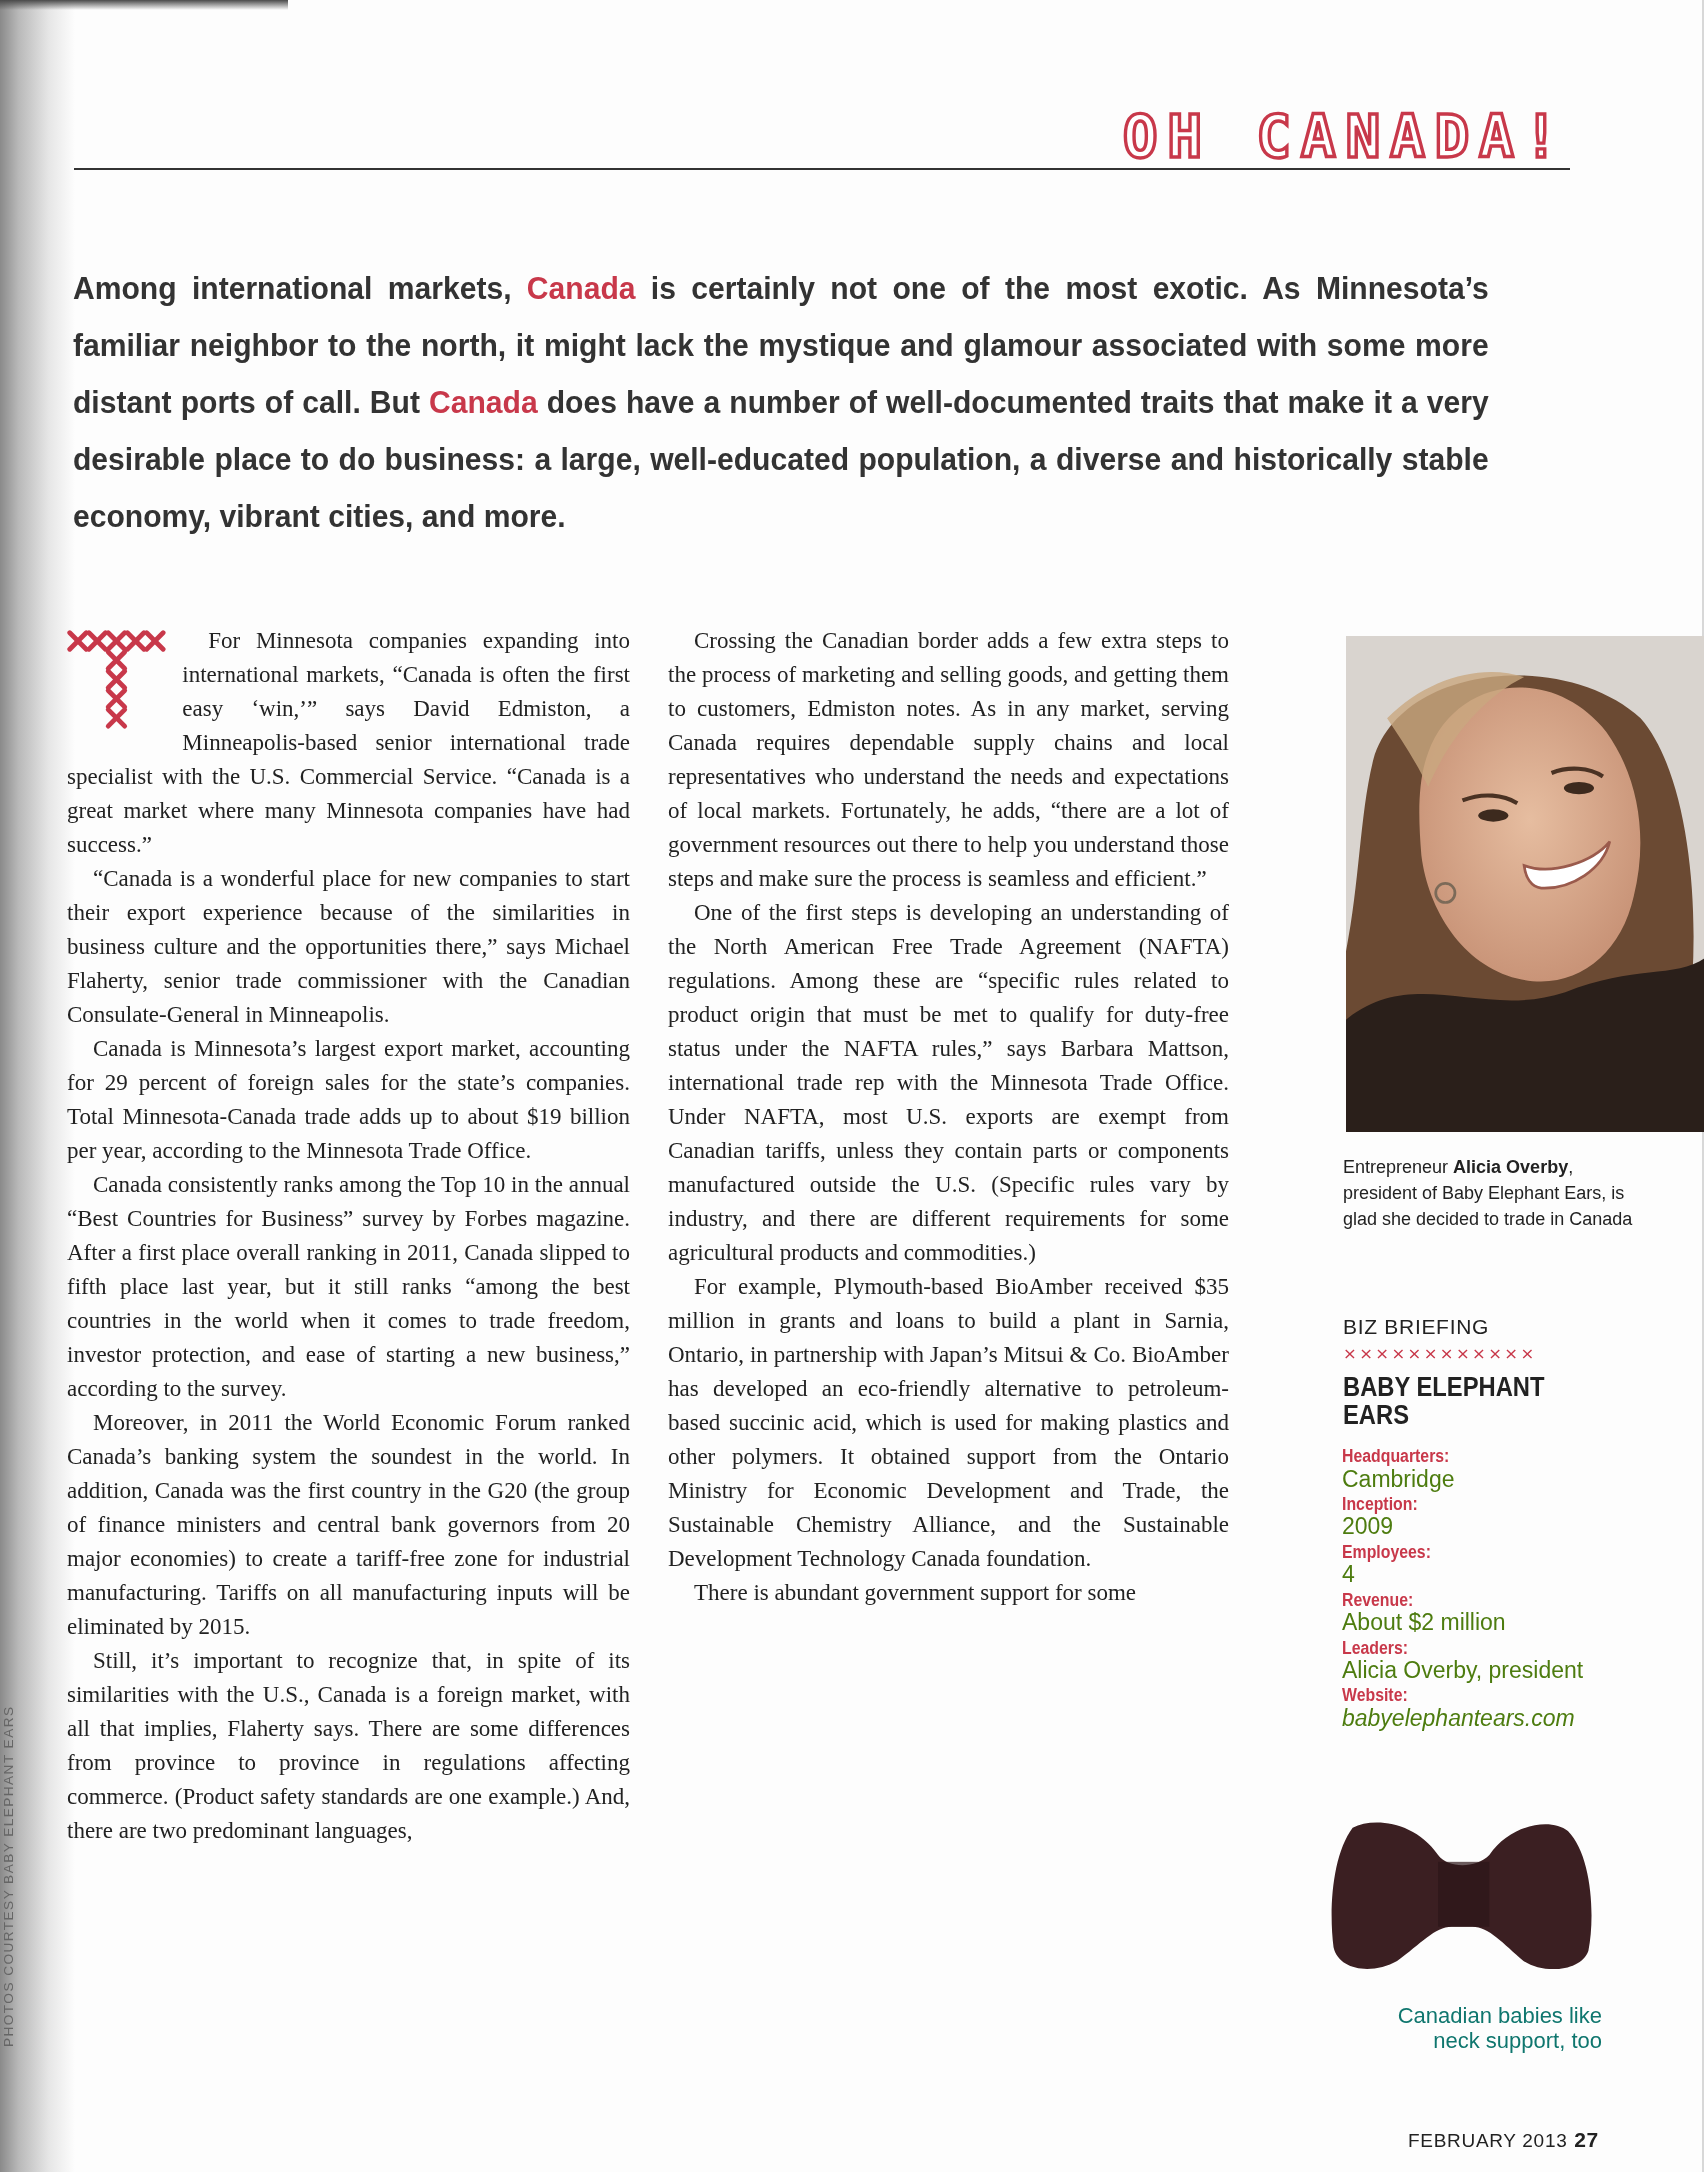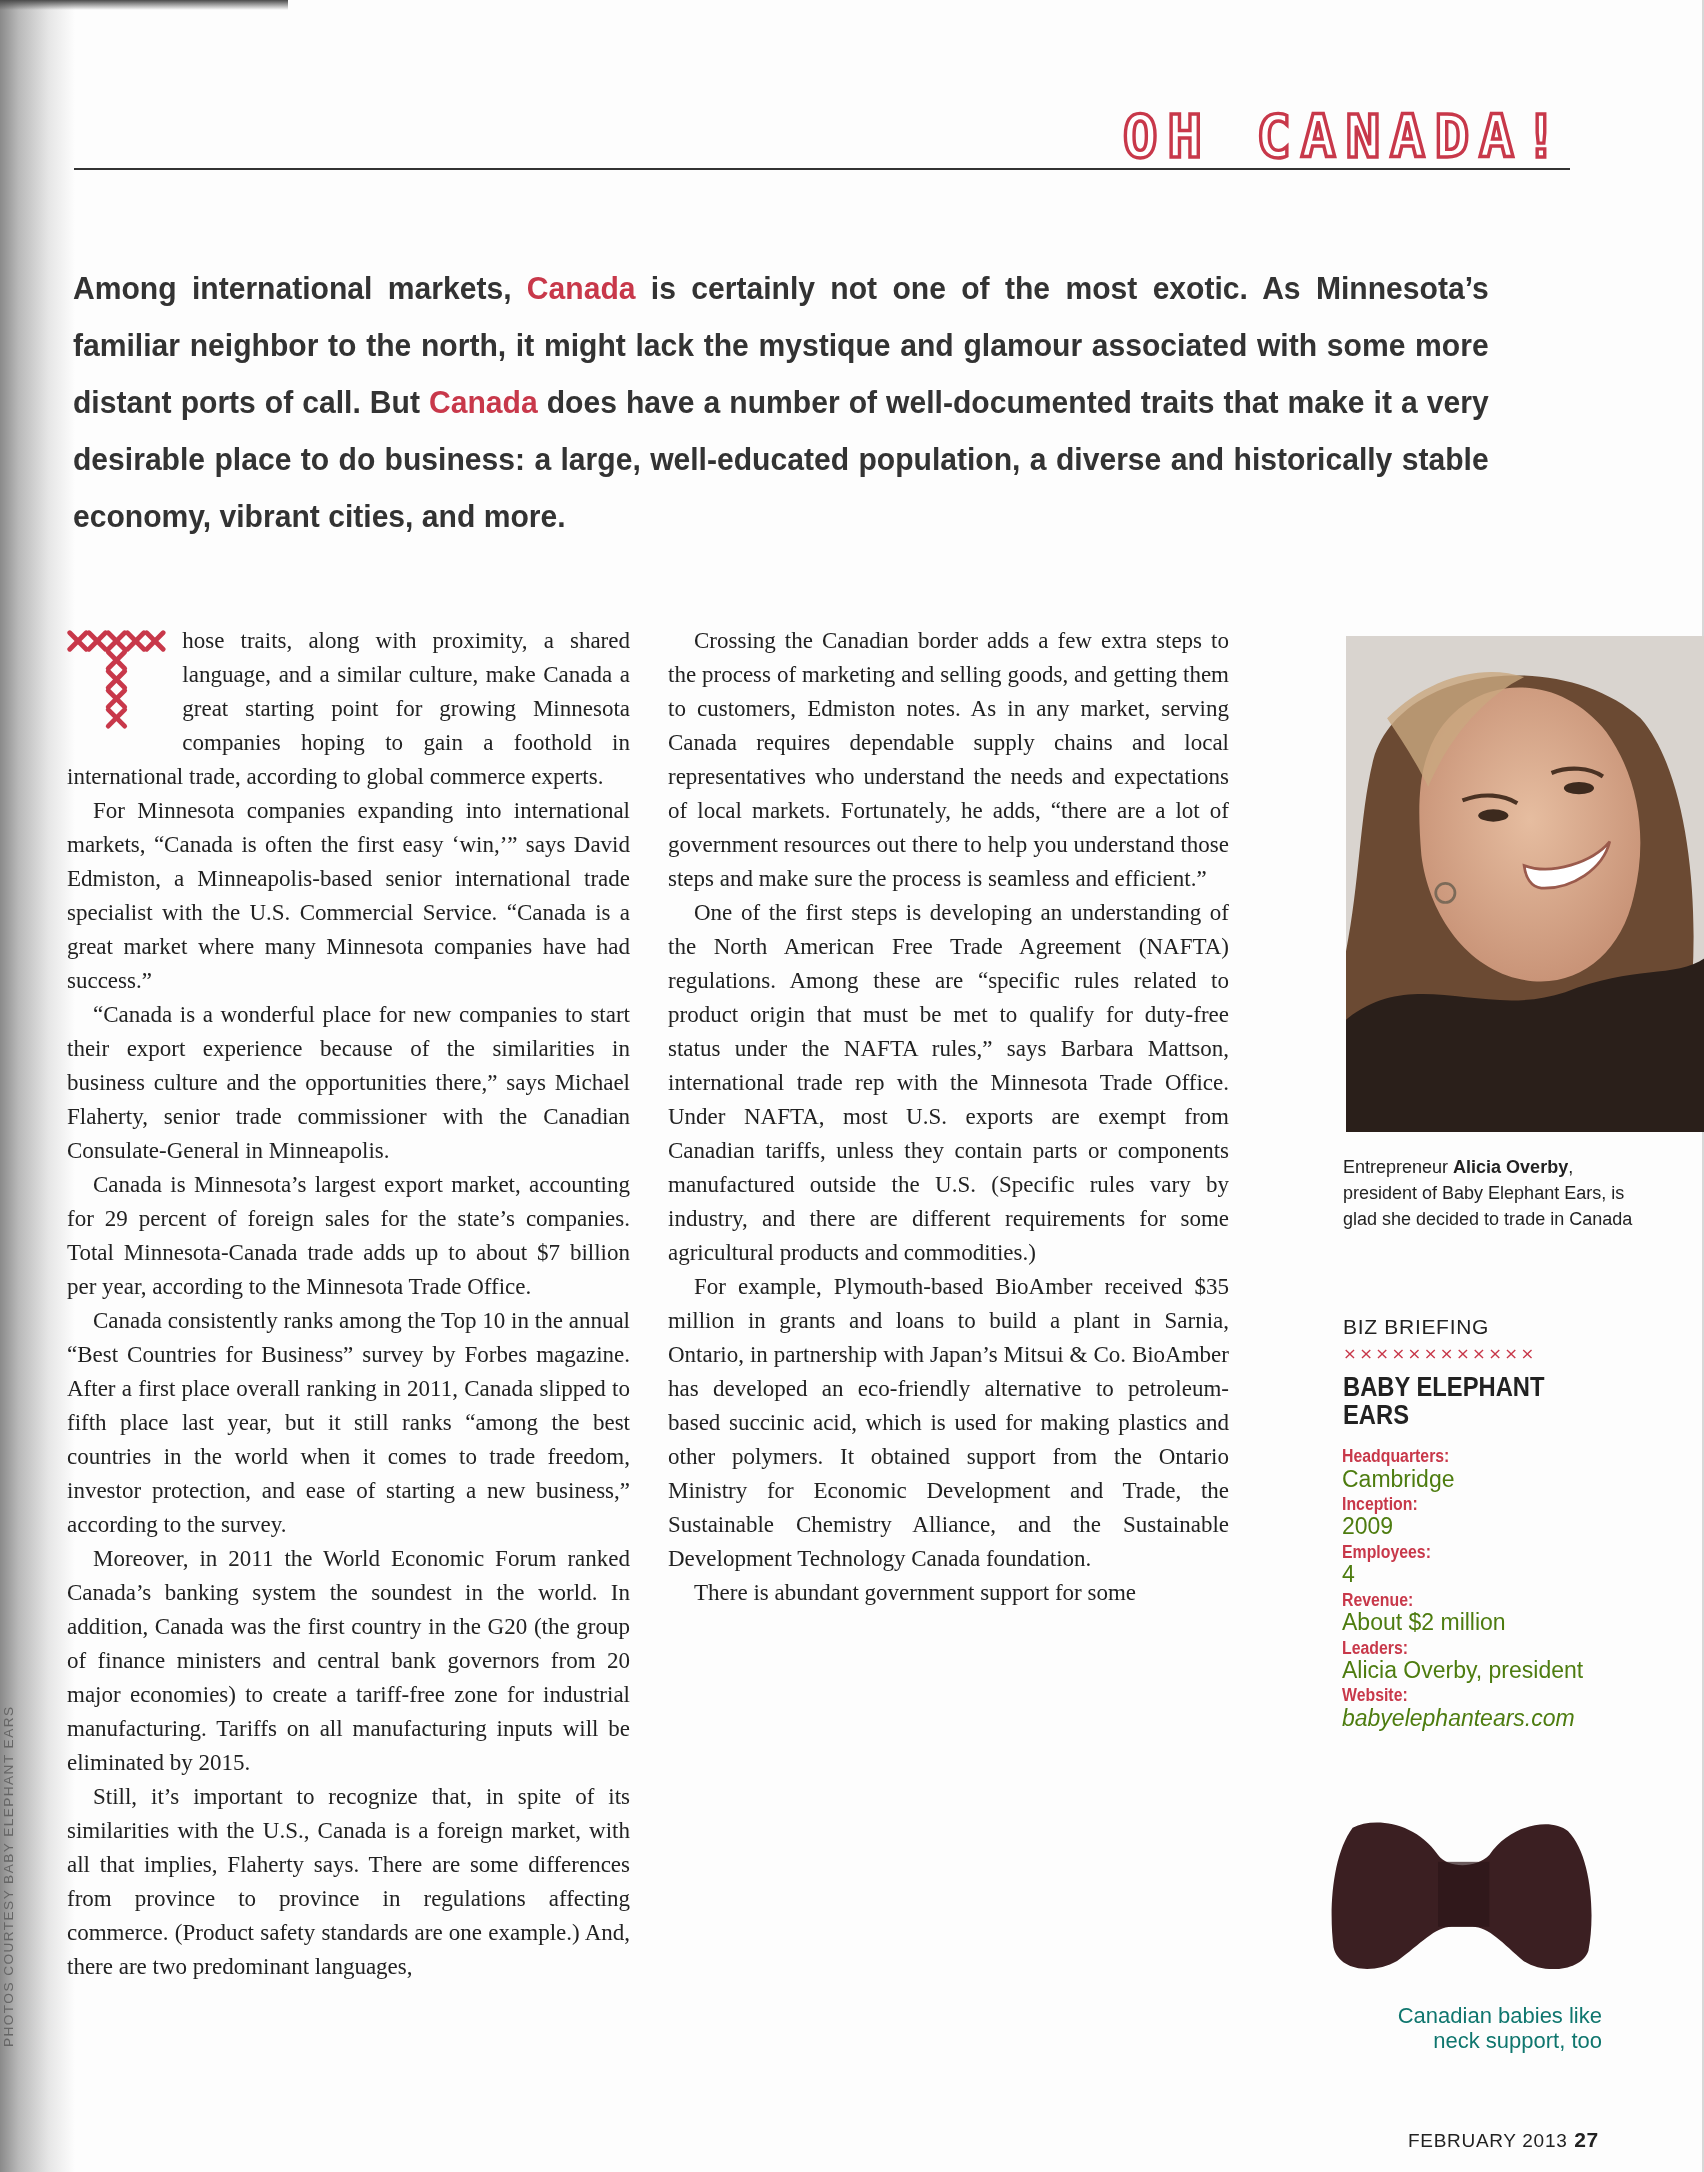--- a/index.html
+++ b/index.html
@@ -141,24 +141,23 @@
       <line x1="60" y1="32" x2="84" y2="56"></line>
         <line x1="84" y1="32" x2="60" y2="56"></line>
       <line x1="60" y1="60" x2="84" y2="84"></line>
         <line x1="84" y1="60" x2="60" y2="84"></line>
       <line x1="60" y1="88" x2="84" y2="112"></line>
         <line x1="84" y1="88" x2="60" y2="112"></line>
       <line x1="60" y1="116" x2="84" y2="140"></line>
         <line x1="84" y1="116" x2="60" y2="140"></line>
     </g>
   </svg>
-  <p class="first">hose traits, along with proximity, a shared language, and a similar culture, make Canada a great starting point for growing Minnesota companies hoping to gain a foothold in international trade, according to global commerce experts.</p>
   <p>For Minnesota companies expanding into international markets, “Canada is often the first easy ‘win,’” says David Edmiston, a Minneapolis-based senior international trade specialist with the U.S. Commercial Service. “Canada is a great market where many Minnesota companies have had success.”</p>
   <p>“Canada is a wonderful place for new companies to start their export experience because of the similarities in business culture and the opportunities there,” says Michael Flaherty, senior trade commissioner with the Canadian Consulate-General in Minneapolis.</p>
-  <p>Canada is Minnesota’s largest export market, accounting for 29 percent of foreign sales for the state’s companies. Total Minnesota-Canada trade adds up to about $7 billion per year, according to the Minnesota Trade Office.</p>
+  <p>Canada is Minnesota’s largest export market, accounting for 29 percent of foreign sales for the state’s companies. Total Minnesota-Canada trade adds up to about $19 billion per year, according to the Minnesota Trade Office.</p>
   <p>Canada consistently ranks among the Top 10 in the annual “Best Countries for Business” survey by Forbes magazine. After a first place overall ranking in 2011, Canada slipped to fifth place last year, but it still ranks “among the best countries in the world when it comes to trade freedom, investor protection, and ease of starting a new business,” according to the survey.</p>
   <p>Moreover, in 2011 the World Economic Forum ranked Canada’s banking system the soundest in the world. In addition, Canada was the first country in the G20 (the group of finance ministers and central bank governors from 20 major economies) to create a tariff-free zone for industrial manufacturing. Tariffs on all manufacturing inputs will be eliminated by 2015.</p>
   <p>Still, it’s important to recognize that, in spite of its similarities with the U.S., Canada is a foreign market, with all that implies, Flaherty says. There are some differences from province to province in regulations affecting commerce. (Product safety standards are one example.) And, there are two predominant languages,</p>
 </div>
 
 <div class="col col2">
   <p>Crossing the Canadian border adds a few extra steps to the process of marketing and selling goods, and getting them to customers, Edmiston notes. As in any market, serving Canada requires dependable supply chains and local representatives who understand the needs and expectations of local markets. Fortunately, he adds, “there are a lot of government resources out there to help you understand those steps and make sure the process is seamless and efficient.”</p>
   <p>One of the first steps is developing an understanding of the North American Free Trade Agreement (NAFTA) regulations. Among these are “specific rules related to product origin that must be met to qualify for duty-free status under the NAFTA rules,” says Barbara Mattson, international trade rep with the Minnesota Trade Office. Under NAFTA, most U.S. exports are exempt from Canadian tariffs, unless they contain parts or components manufactured outside the U.S. (Specific rules vary by industry, and there are different requirements for some agricultural products and commodities.)</p>
   <p>For example, Plymouth-based BioAmber received $35 million in grants and loans to build a plant in Sarnia, Ontario, in partnership with Japan’s Mitsui &amp; Co. BioAmber has developed an eco-friendly alternative to petroleum-based succinic acid, which is used for making plastics and other polymers. It obtained support from the Ontario Ministry for Economic Development and Trade, the Sustainable Chemistry Alliance, and the Sustainable Development Technology Canada foundation.</p>
   <p>There is abundant government support for some</p>

